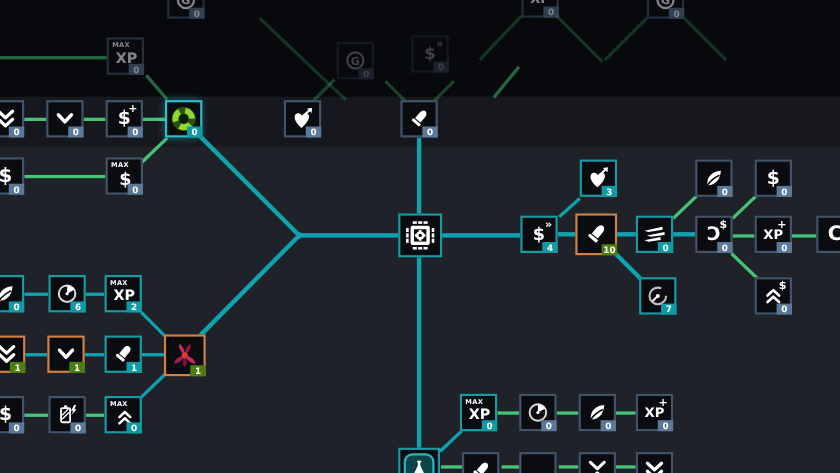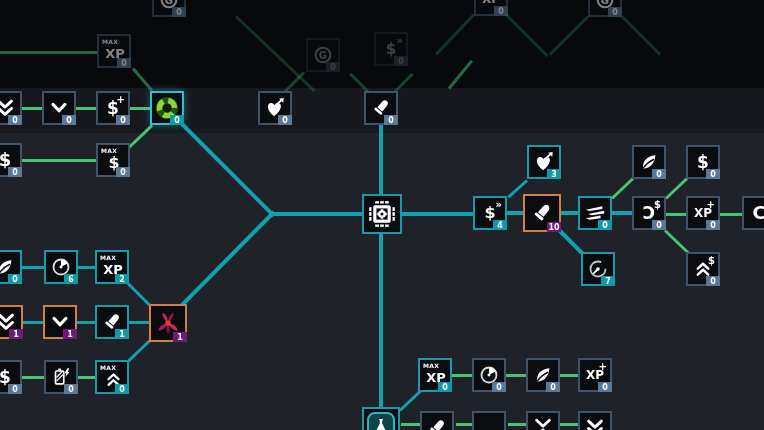--- a/index.html
+++ b/index.html
@@ -18,21 +18,21 @@
   .node.ghost2{opacity:.22;}
   .icon{position:relative;width:100%;height:100%;display:flex;align-items:center;justify-content:center;}
   .svgwrap{display:flex;align-items:center;justify-content:center;}
   .svgwrap svg{display:block;}
   .glyph{font-weight:bold;color:#fff;line-height:1;font-family:"DejaVu Sans",sans-serif;}
   .sup{position:absolute;top:1px;right:3px;font:bold 10px "DejaVu Sans",sans-serif;color:#fff;}
   .maxtag{position:absolute;top:2px;left:3px;font:bold 6px "DejaVu Sans",sans-serif;color:#fff;letter-spacing:.3px;}
   .has-max .glyph,.has-max .svgwrap{margin-top:5px;margin-left:2px;}
   .badge{position:absolute;right:-2px;bottom:-2px;min-width:12px;height:10px;padding:0 1px;display:flex;align-items:center;justify-content:center;font:bold 8px "DejaVu Sans",sans-serif;color:#fff;background:#5b7896;}
   .v-teal .badge,.v-sel .badge{background:#0f9aa5;}
-  .v-orange .badge{background:#701a75;}
+  .v-orange .badge{background:#4d7c0f;}
   .flask-sel .icon{width:28px;height:28px;flex:none;border:2px solid #28b7c2;border-radius:8px;background:#0e4347;box-sizing:border-box;}
   .title{position:absolute;top:2px;left:50%;transform:translateX(-50%);margin:0;z-index:30;white-space:nowrap;
     font:bold 54px "DejaVu Serif",serif;letter-spacing:1px;color:#46c36c;
     text-shadow:3px 0 0 #0b1420,-3px 0 0 #0b1420,0 3px 0 #0b1420,0 -3px 0 #0b1420,
                 2px 2px 0 #0b1420,-2px 2px 0 #0b1420,2px -2px 0 #0b1420,-2px -2px 0 #0b1420,0 5px 0 #0b1420;}
 </style>
 </head>
 <body>
 
 <div id="stage">

